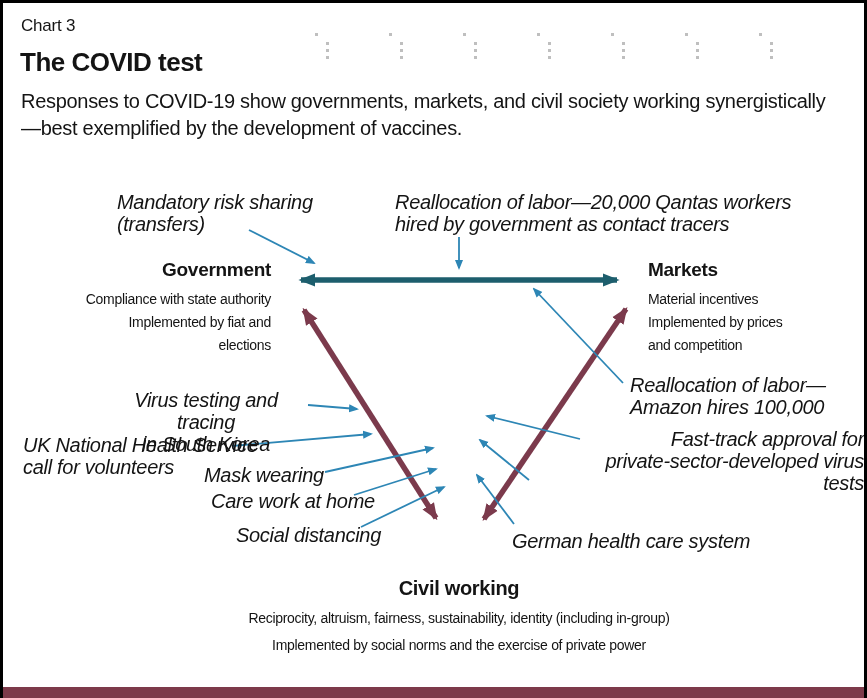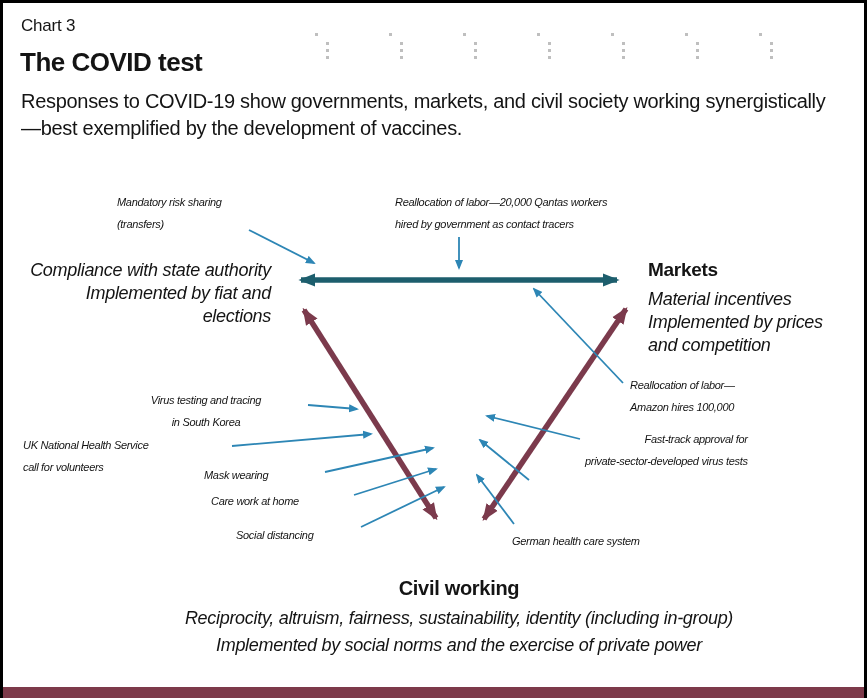--- a/index.html
+++ b/index.html
@@ -6,22 +6,22 @@
   #frame{
     position:relative; width:867px; height:698px; box-sizing:border-box;
     background:#fff; border:3px solid #000; border-bottom:none;
     font-family:"Liberation Sans", sans-serif; color:#141414; overflow:hidden;
   }
   .abs{position:absolute;}
   .kicker{left:18px; top:13px; font-size:17px; letter-spacing:-0.2px;}
   .title{left:17px; top:44px; font-size:26px; font-weight:700; letter-spacing:-0.5px;}
   .subtitle{left:18px; top:85px; width:812px; font-size:20px; line-height:27px; letter-spacing:-0.3px;}
   .node-title{font-weight:700; font-size:19px; letter-spacing:-0.3px; margin-bottom:7px;}
-  .node-lines{font-size:18px; line-height:23px; letter-spacing:-0.3px;font-style:italic;}
-  .callout{font-style:italic; font-size:11px; line-height:22px; letter-spacing:-0.3px;}
+  .node-lines{font-size:14px; line-height:23px; letter-spacing:-0.3px;}
+  .callout{font-style:italic; font-size:20px; line-height:22px; letter-spacing:-0.3px;}
   .gov{left:8px; top:256px; width:260px; text-align:right;}
   .mkt{left:645px; top:256px; width:216px; text-align:left;}
   .civ{left:56px; top:574px; width:800px; text-align:center;}
   .civ .node-title{font-size:20px; margin-bottom:5px;}
   .civ .node-lines{line-height:27px;}
   svg{position:absolute; left:0; top:0;}
   .dot{position:absolute; background:#a9a9a9; opacity:0.75;}
   #footer-bar{position:absolute; left:0; right:0; bottom:0; height:11px; background:#7d3a4a;}
 </style>
 </head>
@@ -96,20 +96,21 @@
       <line x1="351" y1="492" x2="433" y2="466" marker-end="url(#blueE)"></line>
       <line x1="358" y1="524" x2="441" y2="484" marker-end="url(#blueE)"></line>
       <line x1="620" y1="380" x2="531" y2="286" marker-end="url(#blueE)"></line>
       <line x1="577" y1="436" x2="484" y2="413" marker-end="url(#blueE)"></line>
       <line x1="526" y1="477" x2="477" y2="437" marker-end="url(#blueE)"></line>
       <line x1="511" y1="521" x2="474" y2="472" marker-end="url(#blueE)"></line>
     </g>
   </svg>
 
   <div class="abs gov">
+    <div class="node-title">Government</div>
     <div class="node-lines">Compliance with state authority<br>Implemented by fiat and<br>elections</div>
   </div>
   <div class="abs mkt">
     <div class="node-title">Markets</div>
     <div class="node-lines">Material incentives<br>Implemented by prices<br>and competition</div>
   </div>
   <div class="abs civ">
     <div class="node-title">Civil working</div>
     <div class="node-lines">Reciprocity, altruism, fairness, sustainability, identity (including in-group)<br>Implemented by social norms and the exercise of private power</div>
   </div>

